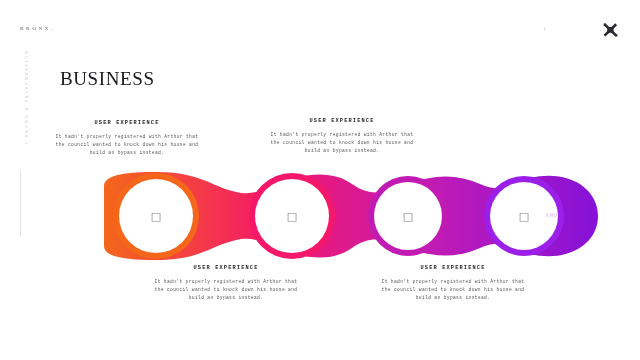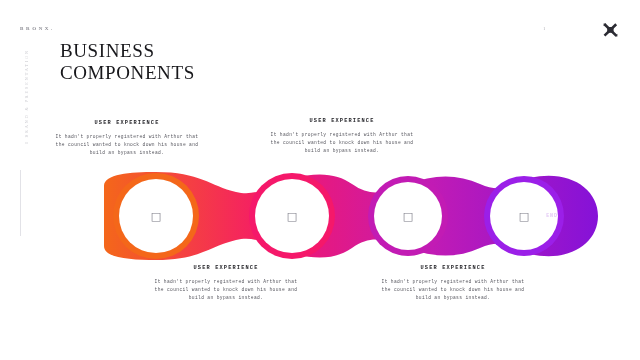--- a/index.html
+++ b/index.html
@@ -45,21 +45,21 @@
     color:#c9c9cf;white-space:nowrap;
     text-align:center;
   }
   .rail-line{
     position:absolute;left:4px;top:118px;
     width:1px;height:66px;background:#e2e2e7;
   }
 
   
   .title{
-    position:absolute;left:60px;top:40px;
+    position:absolute;left:60px;top:68px;
     font-family:"Liberation Serif", serif;
     font-size:19px;line-height:22px;
     letter-spacing:.6px;
     color:#17171b;
     font-weight:400;
   }
   .title span{display:block;}
 
   
   .block{position:absolute;width:150px;text-align:center;}
@@ -122,21 +122,20 @@
     </svg>
   </div>
 
   <div class="rail">
     <div class="rail-text">I BRAND &amp; PRESENTATION</div>
     <div class="rail-line"></div>
   </div>
 
   <div class="title">
     <span>BUSINESS</span>
-    <span>COMPONENTS</span>
   </div>
 
   <div class="block" id="blk-0">
     <h4>USER EXPERIENCE</h4>
     <p>It hadn't properly registered with Arthur that the council wanted to knock down his house and build an bypass instead.</p>
   </div>
   <div class="block" id="blk-1">
     <h4>USER EXPERIENCE</h4>
     <p>It hadn't properly registered with Arthur that the council wanted to knock down his house and build an bypass instead.</p>
   </div>

